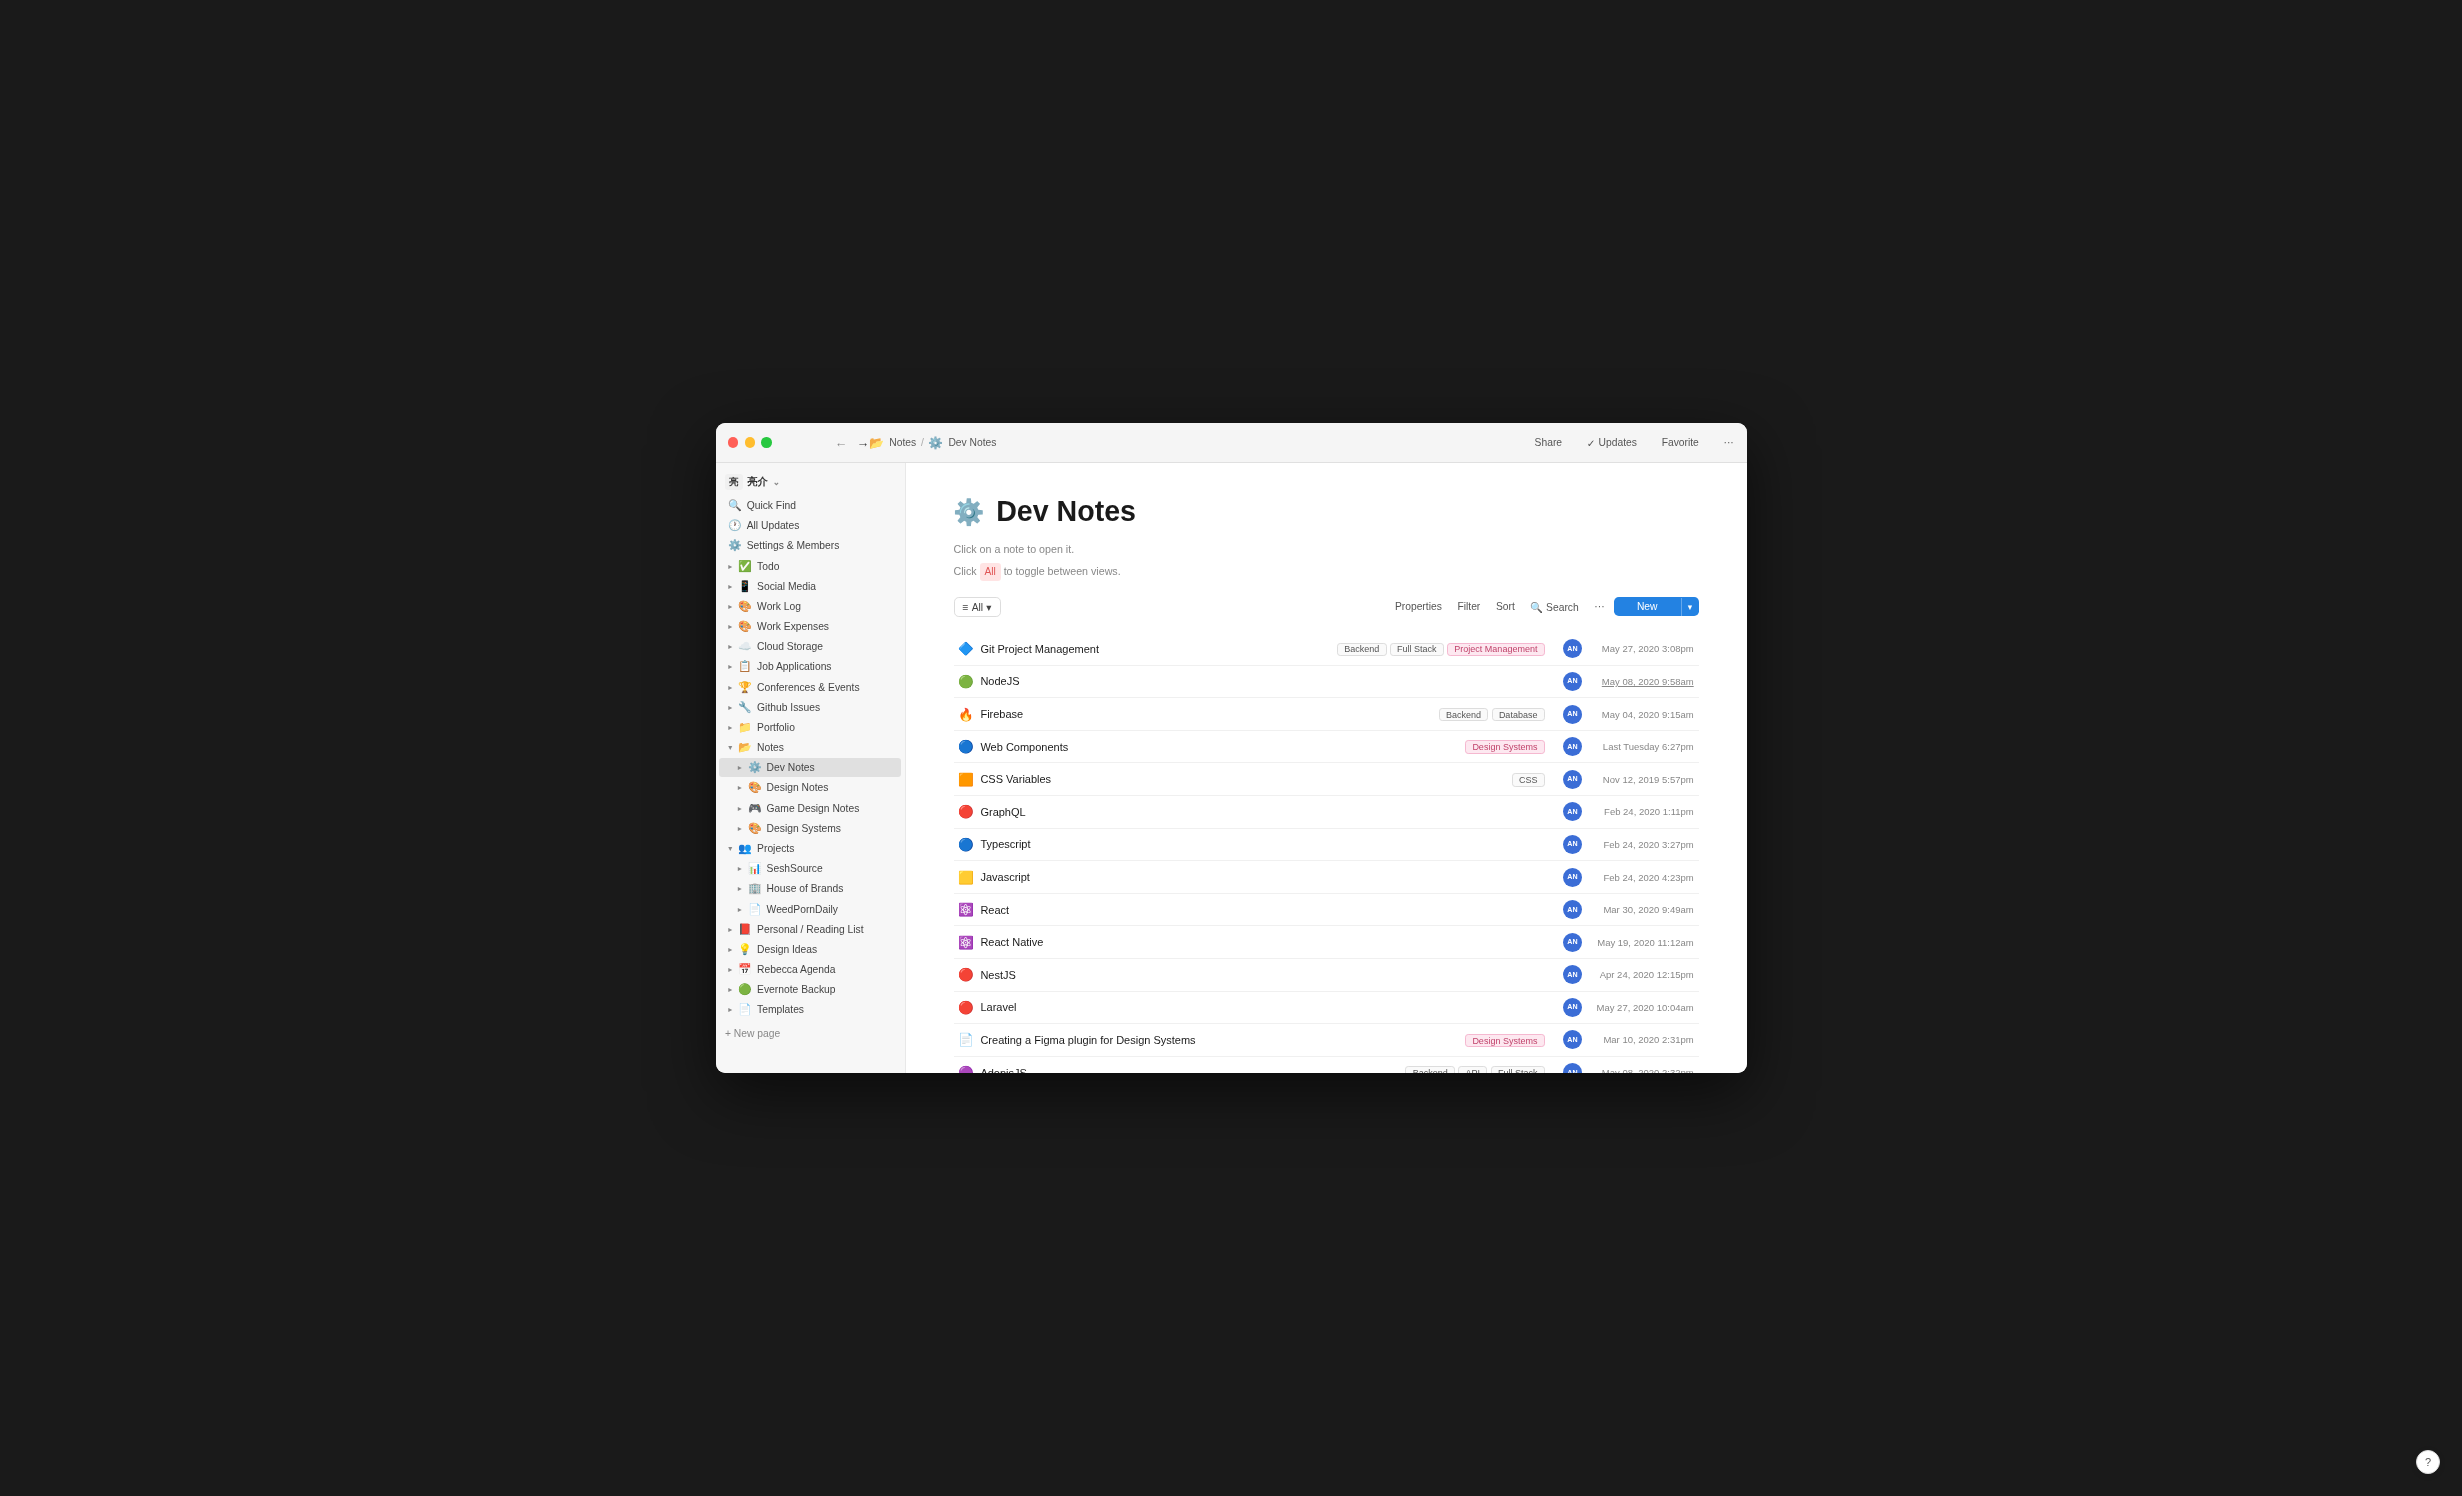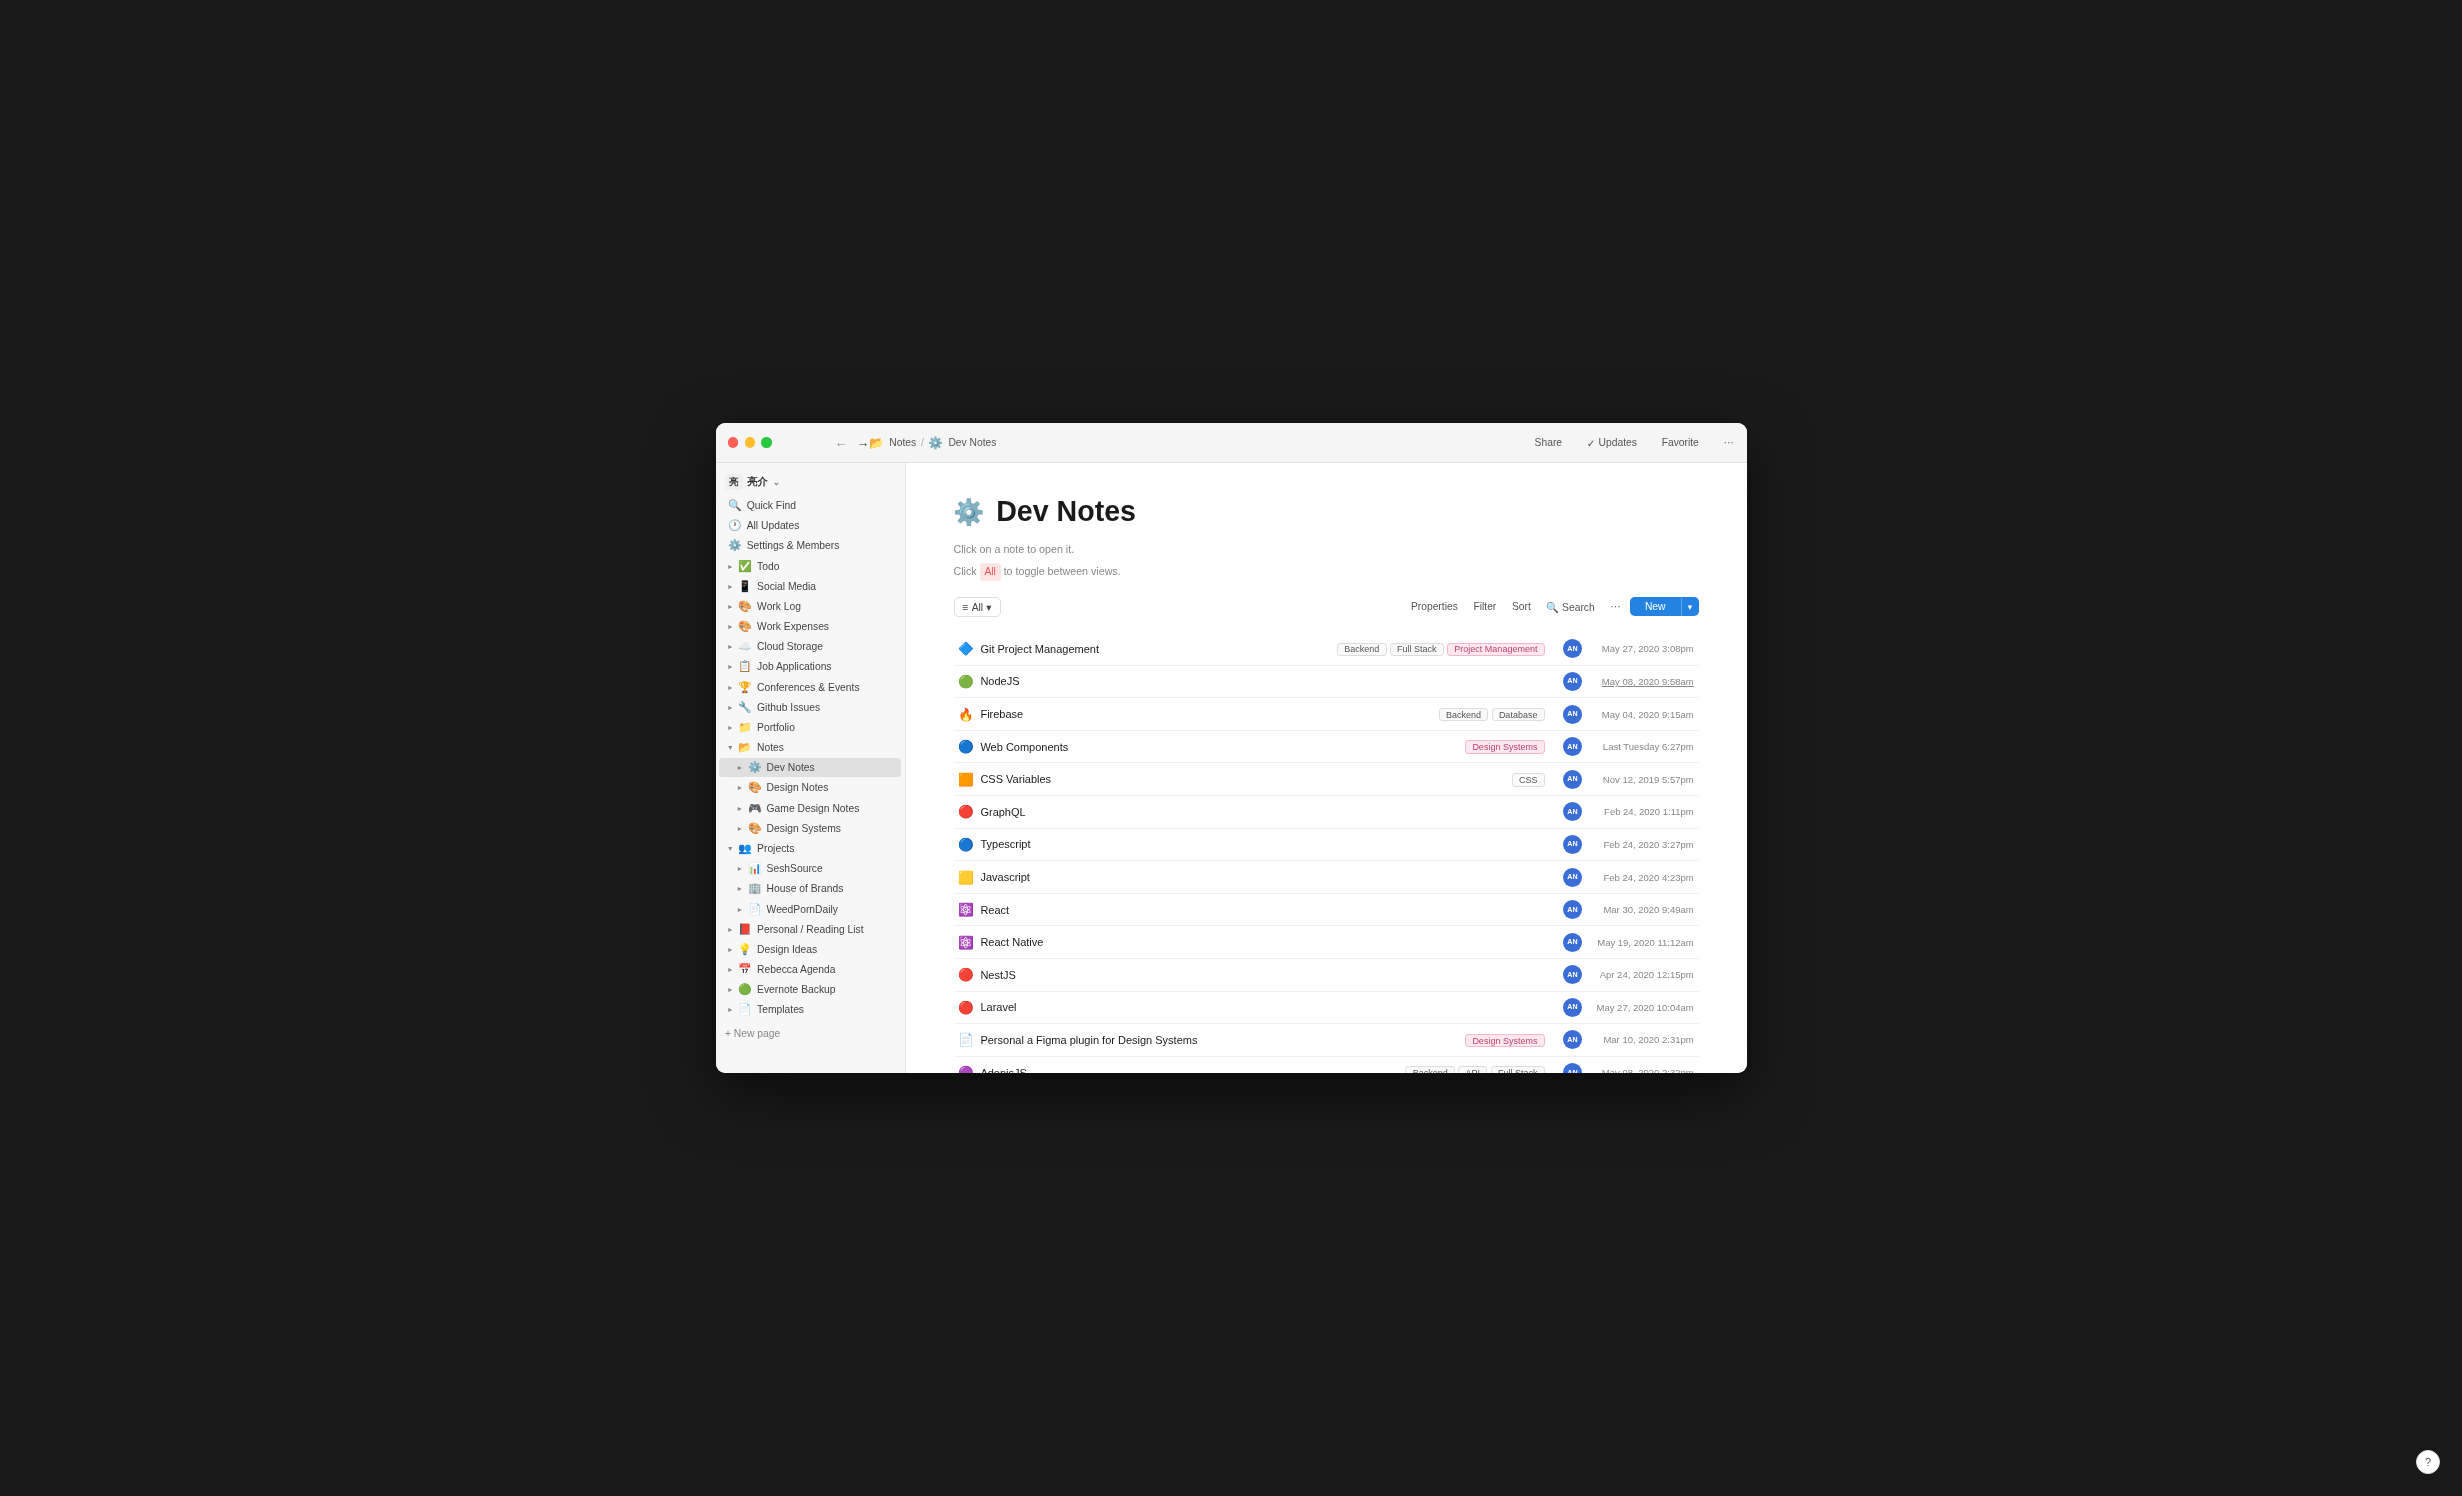--- a/index.html
+++ b/index.html
@@ -205,21 +205,21 @@
       align-items: center;
       background: #2382e2;
       color: #fff;
       border: none;
       border-radius: 4.8px;
       font-size: 10.3px;
       font-weight: 500;
       cursor: pointer;
       overflow: hidden;
     }
-    .new-btn-label { padding: 4px 15px; }
+    .new-btn-label { padding: 4px 23px; }
     .new-btn-arrow {
       padding: 4px 6.3px;
       border-left: 0.8px solid rgba(255,255,255,0.3);
       font-size: 8.7px;
     }
     
     .notes-table {
       width: 100%;
       border-collapse: collapse;
     }
@@ -637,21 +637,21 @@
                 </div>
               </td>
               <td class="tags-cell" style="width: 35%;"></td>
               <td class="avatar-cell" style="width: 5%;"><div class="avatar">AN</div></td>
               <td class="date-cell" style="width: 15%;">May 27, 2020 10:04am</td>
             </tr>
             <tr class="note-row">
               <td style="width: 45%;">
                 <div class="note-name-cell">
                   <span class="note-icon">📄</span>
-                  <span>Personal a Figma plugin for Design Systems</span>
+                  <span>Creating a Figma plugin for Design Systems</span>
                 </div>
               </td>
               <td class="tags-cell" style="width: 35%;"><span class="tag pink">Design Systems</span></td>
               <td class="avatar-cell" style="width: 5%;"><div class="avatar">AN</div></td>
               <td class="date-cell" style="width: 15%;">Mar 10, 2020 2:31pm</td>
             </tr>
             <tr class="note-row">
               <td style="width: 45%;">
                 <div class="note-name-cell">
                   <span class="note-icon">🟣</span>

